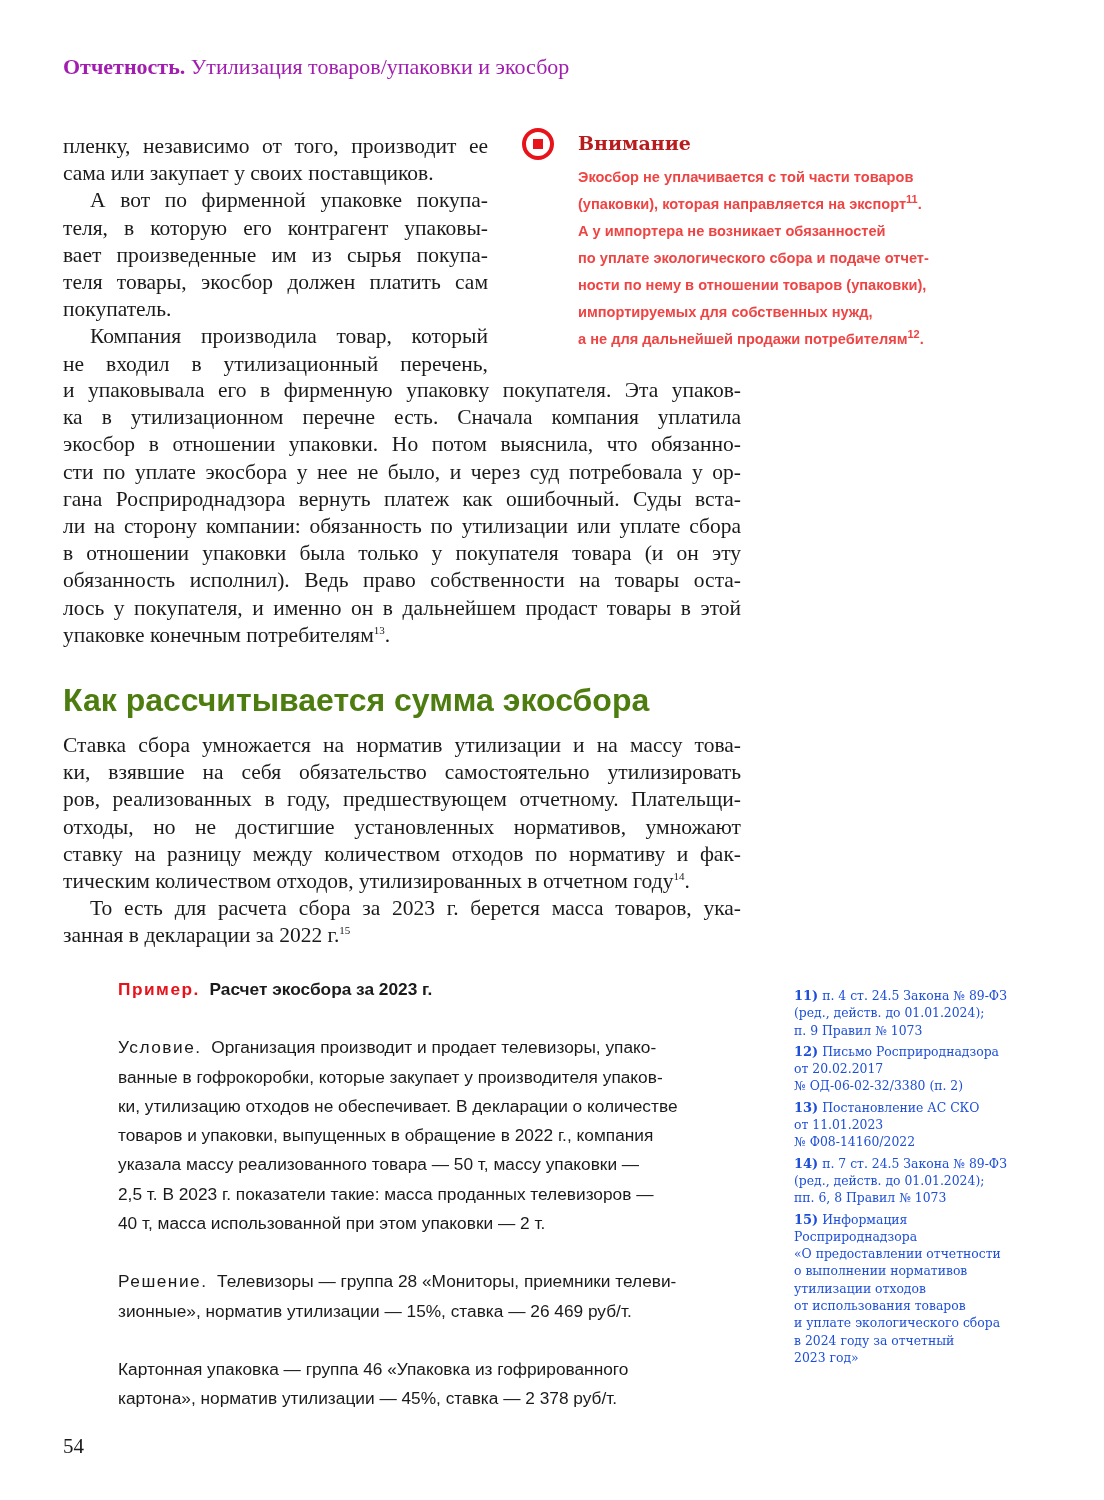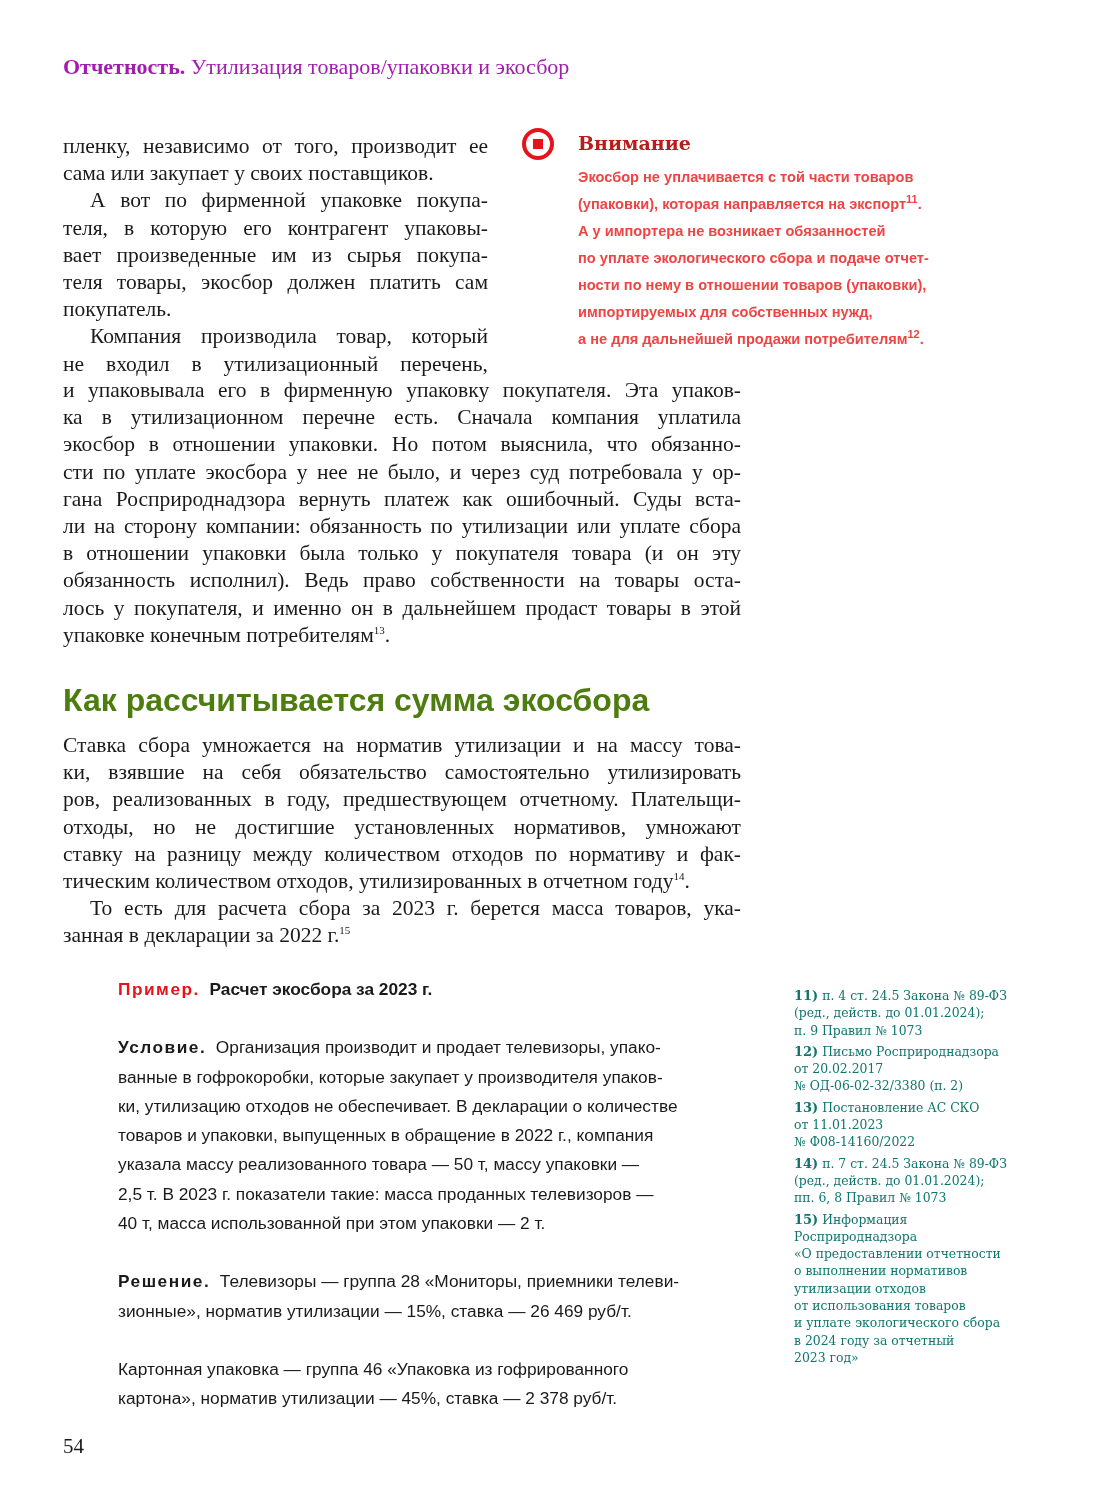--- a/index.html
+++ b/index.html
@@ -24,25 +24,25 @@
     .att-title { position: absolute; left: 56px; top: 4px; font-family: "DejaVu Serif", serif; font-weight: bold; font-size: 19px; color: #b91c1c; }
     .att-body { position: absolute; left: 56px; top: 36px; width: 450px; font-family: Liberation Sans, sans-serif; font-weight: bold; font-size: 14.6px; line-height: 27px; color: #ef4444; }
     .att-body .line { white-space: nowrap; }
 
     .section-heading { position: absolute; left: 63px; top: 682px; font-family: "Liberation Sans", sans-serif; font-weight: bold; font-size: 32px; color: #4d7c0f; }
     .calc-para { top: 732px; }
 
     .example { position: absolute; left: 118px; top: 975px; width: 630px; font-family: "Liberation Sans", sans-serif; font-size: 17.3px; line-height: 29.3px; color: #1a1a1a; }
     .ex-label { color: #e8121a; font-weight: bold; letter-spacing: 1.5px; }
     .ex-title { font-weight: bold; }
-    .ex-lead { font-weight: bold; letter-spacing: 1.5px; margin-top: 22px; }
+    .ex-lead { font-weight: normal; letter-spacing: 1.5px; margin-top: 22px; }
     .ex-block { margin-top: 29px; }
     .ex-block .line { white-space: nowrap; }
 
-    .footnotes { position: absolute; left: 794px; top: 987px; width: 240px; font-family: "DejaVu Serif", serif; font-size: 12.4px; line-height: 17.3px; color: #0f766e; }
+    .footnotes { position: absolute; left: 794px; top: 987px; width: 240px; font-family: "DejaVu Serif", serif; font-size: 12.4px; line-height: 17.3px; color: #1d4ed8; }
     .fn { margin-bottom: 4px; }
     .fn .num { font-weight: bold; font-size: 13px; }
     .fn .line { white-space: nowrap; }
 
     .page-number { position: absolute; left: 63px; top: 1434px; font-family: Liberation Serif, serif; font-size: 21px; color: #1a1a1a; }
   </style>
 </head>
 <body>
 
 <div class="running-head">

